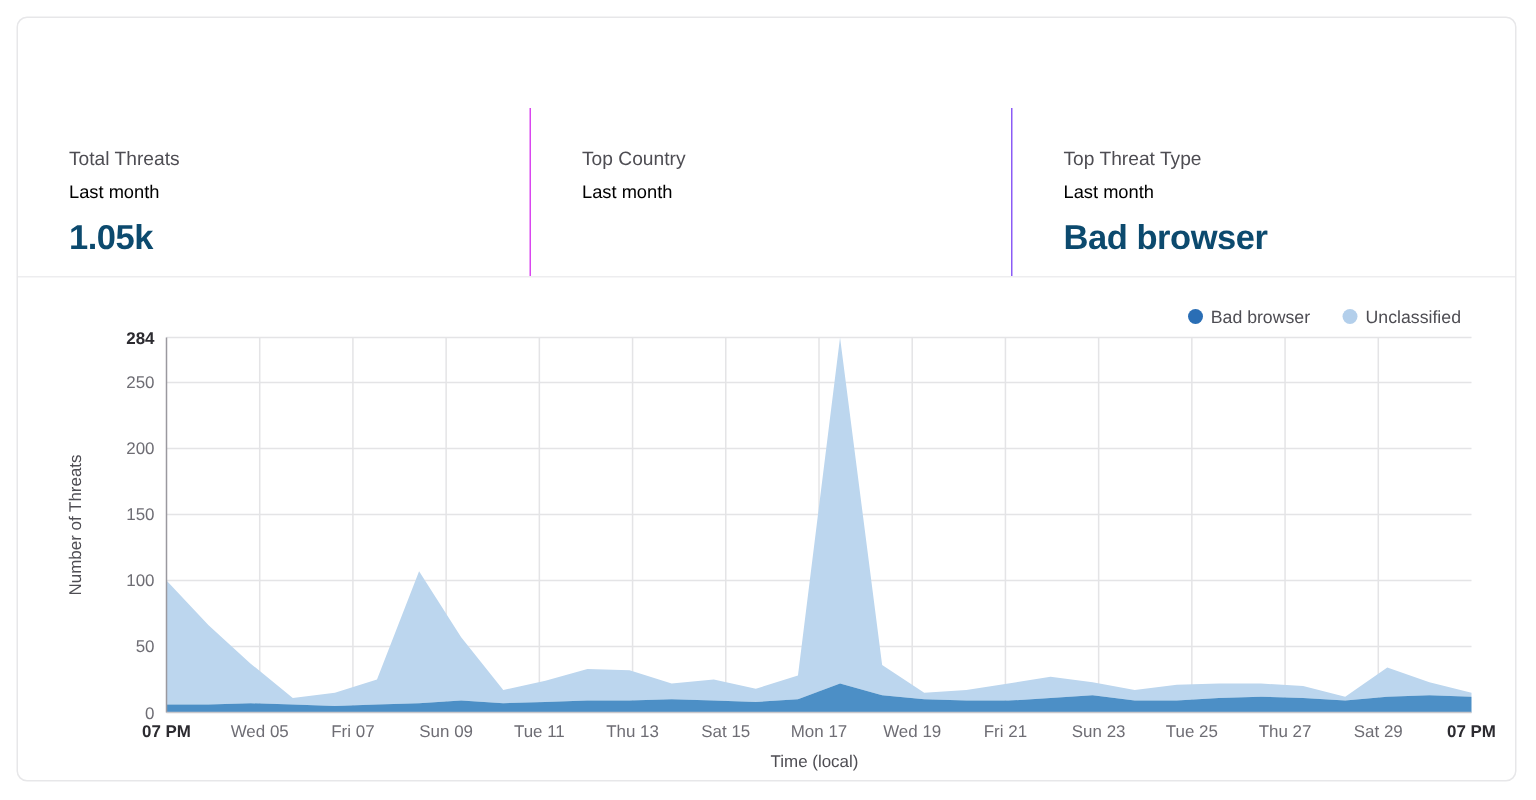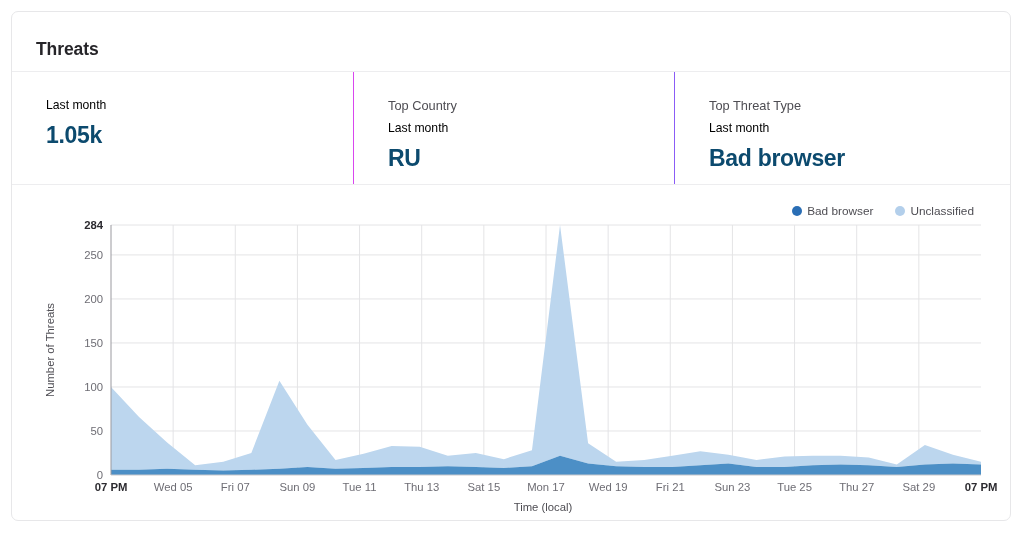--- a/index.html
+++ b/index.html
@@ -155,33 +155,30 @@
     font-size: 11.3px;
     fill: #4e4d53;
   }
 </style>
 </head>
 <body>
 
 <div id="root">
   <div class="card">
 
-    <div class="card-header">
-      <div class="card-title">Threats</div>
-    </div>
 
     <div class="stats">
       <div class="stat s1">
+        <div class="stat-label">Total Threats</div>
         <div class="stat-sub">Last month</div>
         <div class="stat-value">1.05k</div>
       </div>
       <div class="stat s2">
         <div class="stat-label">Top Country</div>
         <div class="stat-sub">Last month</div>
-        <div class="stat-value">RU</div>
       </div>
       <div class="stat s3">
         <div class="stat-label">Top Threat Type</div>
         <div class="stat-sub">Last month</div>
         <div class="stat-value">Bad browser</div>
       </div>
     </div>
 
     <div class="chart-region">
 

